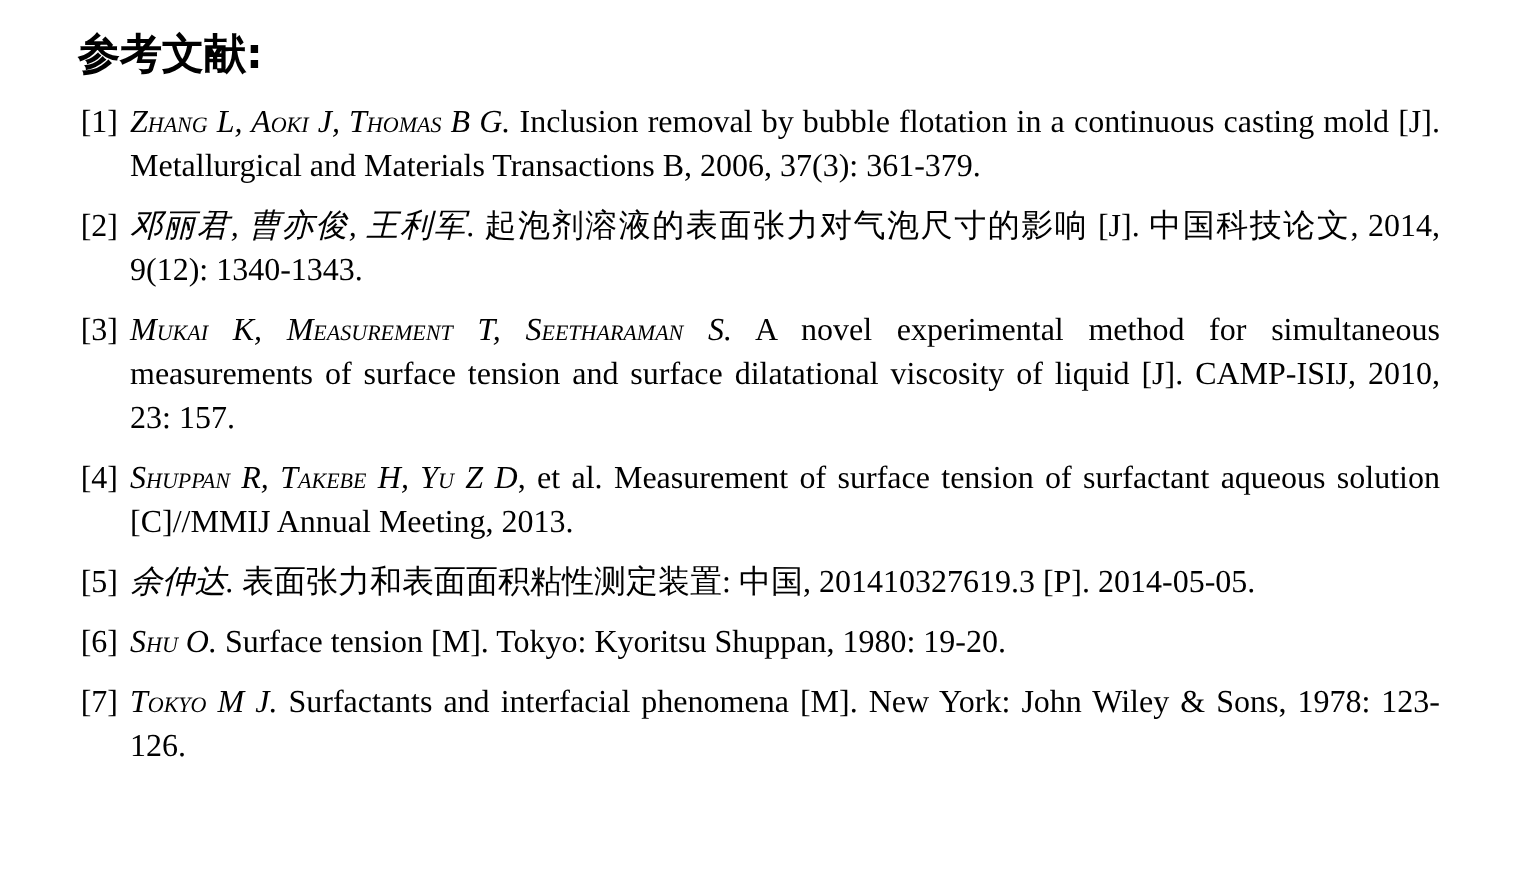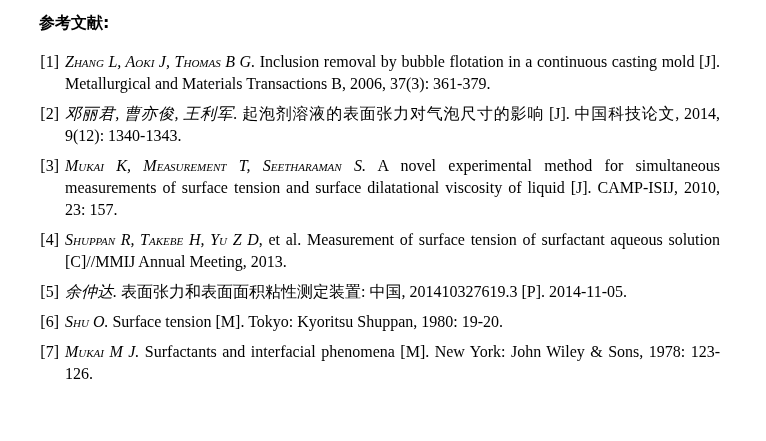--- a/index.html
+++ b/index.html
@@ -19,21 +19,21 @@
     width: 766px;
     height: 441px;
     background: #ffffff;
   }
   .heading {
     margin: 0;
     position: absolute;
     left: 39px;
     top: 13px;
     font-family: "DejaVu Sans", "Liberation Sans", sans-serif;
-    font-size: 16px;
+    font-size: 21px;
     font-weight: bold;
     color: #000000;
     white-space: nowrap;
   }
   .ref-list {
     position: absolute;
     left: 65px;
     top: 51px;
     width: 655px;
     margin: 0;
@@ -63,17 +63,17 @@
 </head>
 <body>
 
 <div class="page">
   <h2 class="heading">参考文献:</h2>
   <ol class="ref-list">
     <li class="ref-item"><span class="ref-num">[1]</span><span class="sc">Zhang L, Aoki J, Thomas B G.</span><span> Inclusion removal by bubble flotation in a continuous casting mold [J]. Metallurgical and Materials Transactions B, 2006, 37(3): 361-379.</span></li>
     <li class="ref-item"><span class="ref-num">[2]</span><span class="sc">邓丽君, 曹亦俊, 王利军.</span><span> 起泡剂溶液的表面张力对气泡尺寸的影响 [J]. 中国科技论文, 2014, 9(12): 1340-1343.</span></li>
     <li class="ref-item"><span class="ref-num">[3]</span><span class="sc">Mukai K, Measurement T, Seetharaman S.</span><span> A novel experimental method for simultaneous measurements of surface tension and surface dilatational viscosity of liquid [J]. CAMP-ISIJ, 2010, 23: 157.</span></li>
     <li class="ref-item"><span class="ref-num">[4]</span><span class="sc">Shuppan R, Takebe H, Yu Z D</span><span>, et al. Measurement of surface tension of surfactant aqueous solution [C]//MMIJ Annual Meeting, 2013.</span></li>
-    <li class="ref-item"><span class="ref-num">[5]</span><span class="sc">余仲达.</span><span> 表面张力和表面面积粘性测定装置: 中国, 201410327619.3 [P]. 2014-11-05.</span></li>
+    <li class="ref-item"><span class="ref-num">[5]</span><span class="sc">余仲达.</span><span> 表面张力和表面面积粘性测定装置: 中国, 201410327619.3 [P]. 2014-05-05.</span></li>
     <li class="ref-item"><span class="ref-num">[6]</span><span class="sc">Shu O.</span><span> Surface tension [M]. Tokyo: Kyoritsu Shuppan, 1980: 19-20.</span></li>
-    <li class="ref-item"><span class="ref-num">[7]</span><span class="sc">Mukai M J.</span><span> Surfactants and interfacial phenomena [M]. New York: John Wiley &amp; Sons, 1978: 123-126.</span></li>
+    <li class="ref-item"><span class="ref-num">[7]</span><span class="sc">Tokyo M J.</span><span> Surfactants and interfacial phenomena [M]. New York: John Wiley &amp; Sons, 1978: 123-126.</span></li>
   </ol>
 </div>
 
 </body></html>

